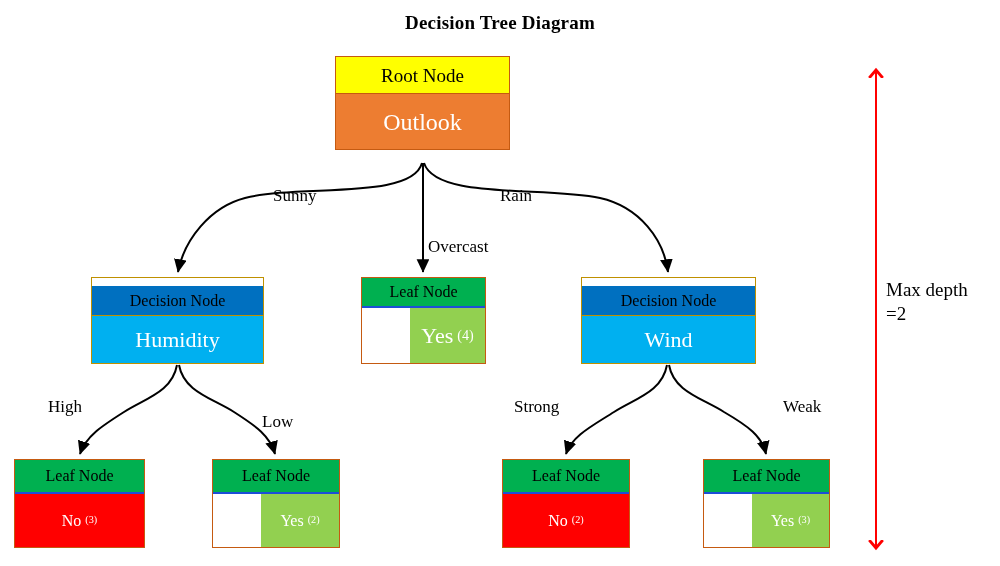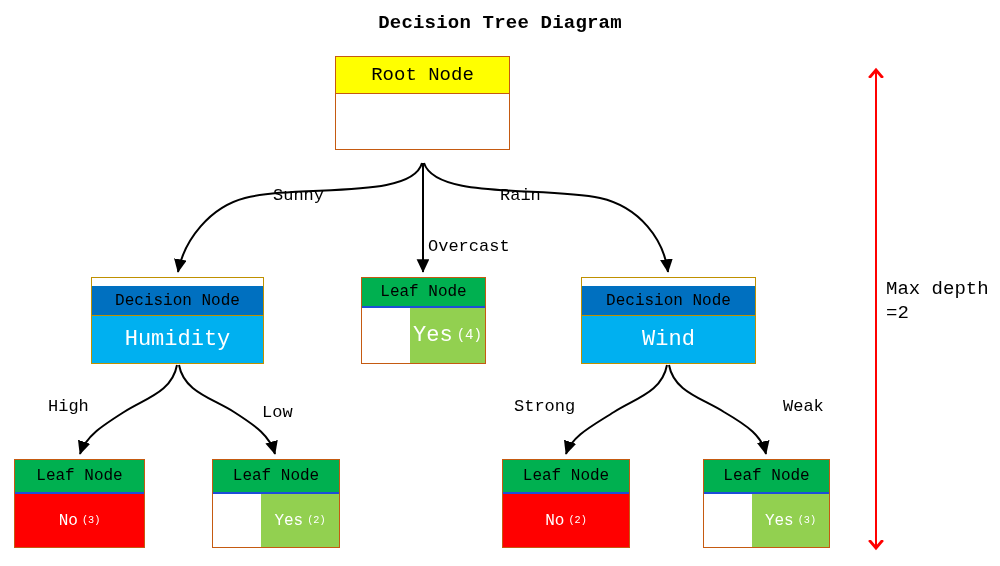--- a/index.html
+++ b/index.html
@@ -5,21 +5,21 @@
   html, body {
     margin: 0;
     padding: 0;
     background: #ffffff;
   }
   #canvas {
     position: relative;
     width: 1000px;
     height: 566px;
     background: #ffffff;
-    font-family: Liberation Mono, monospace;
+    font-family: Liberation Serif, serif;
     overflow: hidden;
   }
   #edge-layer {
     position: absolute;
     left: 0;
     top: 0;
     width: 1000px;
     height: 566px;
     pointer-events: none;
   }
@@ -127,21 +127,21 @@
   .edge-label {
     position: absolute;
     font-size: 17px;
     color: #000000;
     white-space: nowrap;
   }
   #label-sunny    { left: 273px; top: 186px; }
   #label-overcast { left: 428px; top: 237px; }
   #label-rain     { left: 500px; top: 186px; }
   #label-high     { left: 48px;  top: 397px; }
-  #label-low      { left: 262px; top: 403px; }
+  #label-low      { left: 262px; top: 412px; }
   #label-strong   { left: 514px; top: 397px; }
   #label-weak     { left: 783px; top: 397px; }
 
   #depth-label {
     position: absolute;
     left: 886px;
     top: 278px;
     font-size: 19px;
     color: #000000;
     line-height: 1.25;
@@ -180,20 +180,21 @@
 
     <path d="M 667,365 C 662,392 636,398 614,412 C 592,426 572,436 566,454" fill="none" stroke="#000000" stroke-width="2" marker-end="url(#arrowBlack)"></path>
 
     <path d="M 669,365 C 674,392 702,398 724,412 C 748,426 762,436 766,454" fill="none" stroke="#000000" stroke-width="2" marker-end="url(#arrowBlack)"></path>
 
     <line x1="876" y1="70" x2="876" y2="548" stroke="#ff0000" stroke-width="2" marker-start="url(#arrowRedStart)" marker-end="url(#arrowRedEnd)"></line>
   </svg>
 
   <div class="node" id="node-root">
     <div class="node-header">Root Node</div>
+    <div class="node-body">Outlook</div>
   </div>
 
   <div class="node decision" id="node-humidity">
     <div class="node-header">Decision Node</div>
     <div class="node-body">Humidity</div>
   </div>
 
   <div class="node leaf yes" id="node-overcast">
     <div class="node-header">Leaf Node</div>
     <div class="node-body">

